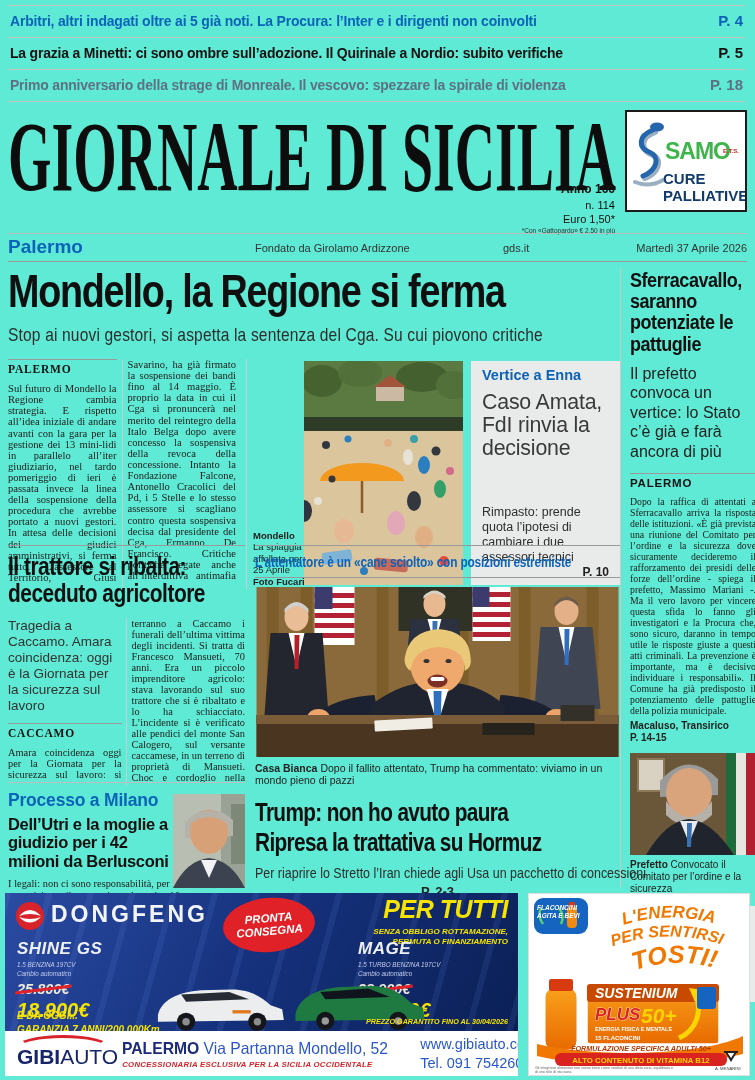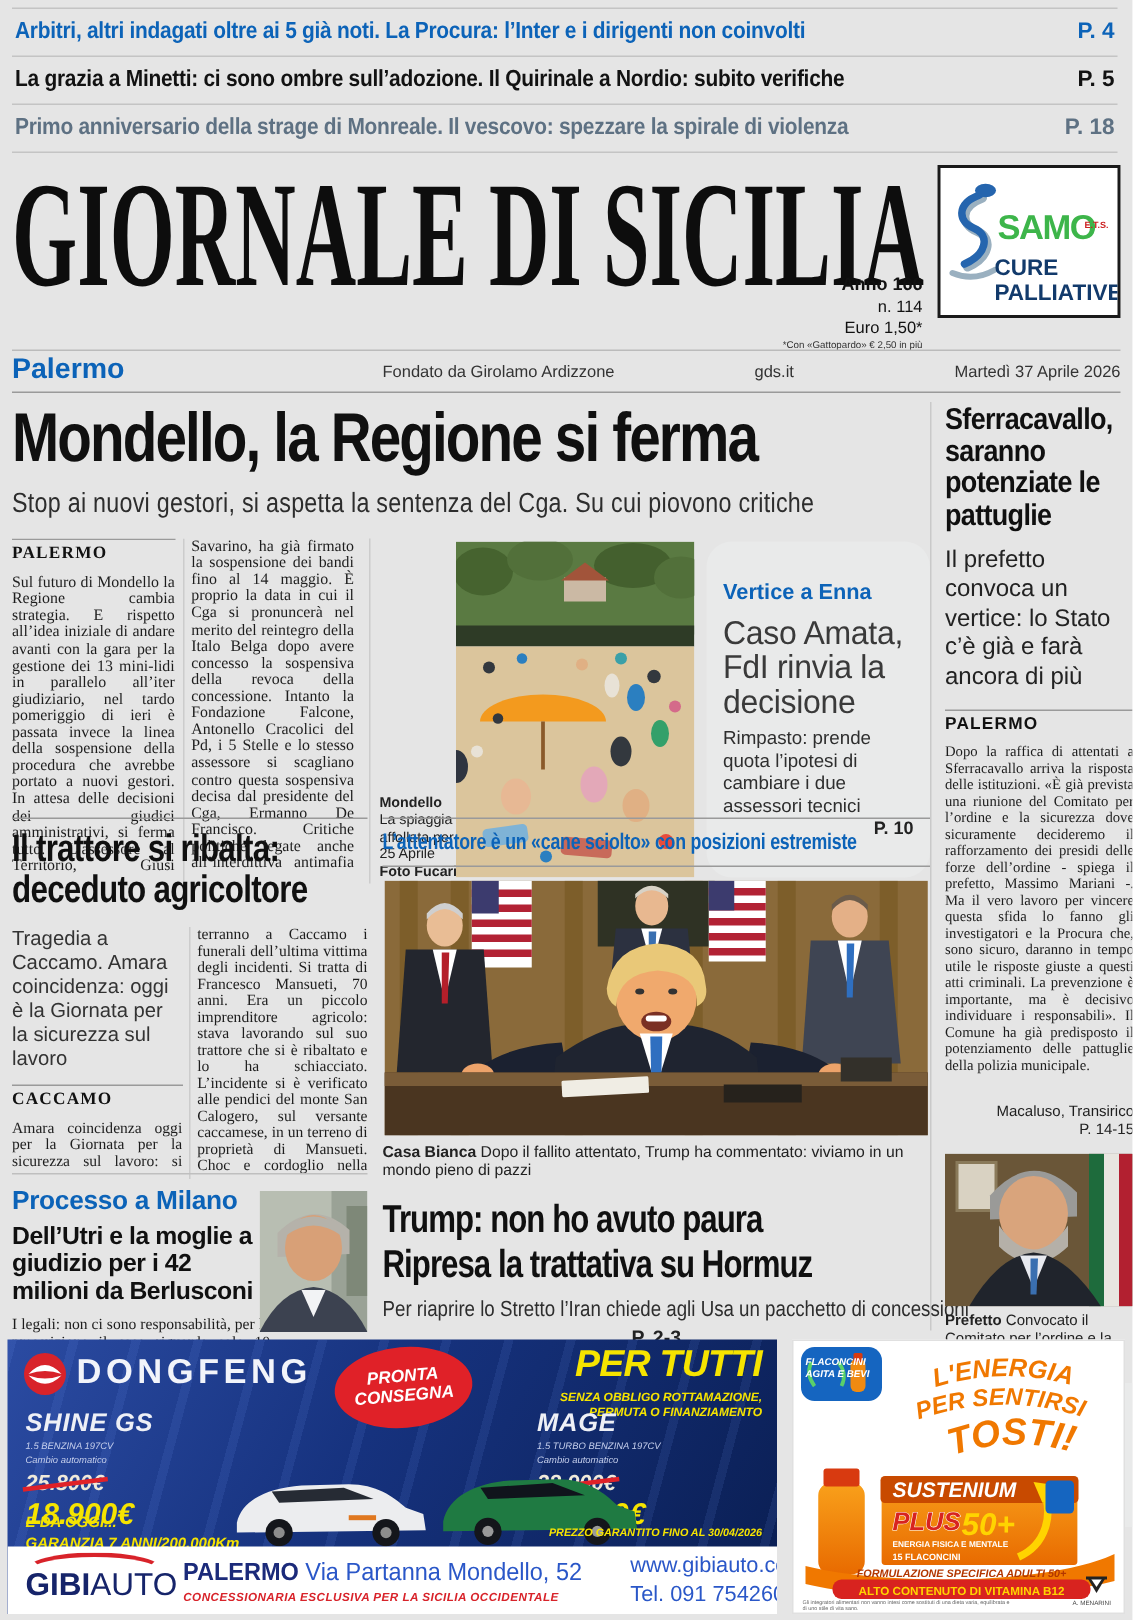--- a/index.html
+++ b/index.html
@@ -1,16 +1,16 @@
 <!DOCTYPE html>
 <html lang="it"><head>
 <meta charset="utf-8">
 <style>
   html,body{margin:0;padding:0;background:#fff;}
-  .page{position:relative;width:755px;height:1080px;background:#e5e5e5;overflow:hidden;
+  .page{position:relative;width:755px;height:1080px;background:#5eead4;overflow:hidden;
         font-family:"Liberation Sans",sans-serif;color:#1d1d1d;}
   
   .teasers{position:absolute;top:5px;left:8px;right:10px;border-bottom:1px solid #c4c4c4;}
   .teaser-row{position:relative;height:31px;border-top:1px solid #c4c4c4;}
   .teaser-text{position:absolute;left:2px;top:6px;font-size:15.5px;font-weight:700;
                letter-spacing:-0.2px;white-space:nowrap;transform:scaleX(.9);transform-origin:left;}
   .teaser-page{position:absolute;right:2px;top:6px;font-size:15px;font-weight:700;}
   .t-blue{color:#0c63b8}.t-black{color:#121212}.t-slate{color:#5e7183}
   
   .masthead{position:absolute;top:102px;left:8px;right:8px;height:128px;}
@@ -45,22 +45,22 @@
   .serif{font-family:"Liberation Serif",serif;color:#1d1d1d;text-align:justify;hyphens:auto;}
   .lead-cols{position:absolute;left:0;top:97px;width:228px;height:230px;column-count:2;
       column-gap:11px;column-rule:1px solid #ccc;font-size:10.6px;line-height:1.05;overflow:hidden;}
   .pageref{color:#0c63b8;}
   .pagedark{color:#222;}
   .lead-capcol{position:absolute;left:238px;top:97px;width:49px;height:230px;
       border-left:1px solid #ccc;padding-left:22px;}
   .photocap{position:absolute;bottom:2px;left:6px;right:0;font-size:9.5px;line-height:1.2;color:#222;}
   .photocap .b{font-weight:700;}
   .lead-photo{position:absolute;left:296px;top:99px;width:159px;height:224px;overflow:hidden;}
-  .box{position:absolute;background:#e9eaea;padding:26px 11px;box-sizing:border-box;
-       display:flex;flex-direction:column;border-radius:17px;}
+  .box{position:absolute;background:#e9eaea;padding:6px 11px;box-sizing:border-box;
+       display:flex;flex-direction:column;}
   .enna{left:463px;top:99px;width:149px;height:224px;}
   .boxkicker{font-size:14.5px;font-weight:700;color:#0c63b8;}
   .boxtitle{font-size:22px;font-weight:400;color:#3a3a3a;line-height:1.05;margin-top:7px;
        letter-spacing:-0.2px;transform:scaleX(.97);transform-origin:left;}
   .boxsub{font-size:12.5px;color:#2e2e2e;line-height:1.2;margin-top:auto;}
   .boxpage{text-align:right;font-weight:700;font-size:12px;color:#222;}
   .hrule{position:absolute;height:1px;background:#9a9a9a;}
   
   .trattore{position:absolute;left:0;top:291px;width:237px;}
   .h2{font-size:25.5px;font-weight:800;letter-spacing:-0.6px;line-height:1.04;white-space:nowrap;
@@ -90,21 +90,21 @@
   .trump-sub{font-size:14.5px;color:#2d2d2d;margin-top:9px;white-space:nowrap;
       transform:scaleX(.86);transform-origin:left;}
   .trump-page{text-align:center;font-weight:700;font-size:13px;color:#222;margin-top:3px;}
   
   .rightcol{position:absolute;left:622px;top:8px;width:126px;}
   .rc-title{font-size:20px;font-weight:800;letter-spacing:-0.5px;line-height:1.06;
       transform:scaleX(.9);transform-origin:left;color:#101010;}
   .rc-sub{font-size:16px;line-height:1.22;color:#222;margin-top:9px;}
   .rc-kicker{margin-top:12px;}
   .rc-body{font-size:9.8px;line-height:1.12;}
-  .rc-byline{text-align:right;font-weight:400;font-size:10px;margin-top:19px;line-height:1.25;}
+  .rc-byline{font-weight:700;font-size:10px;margin-top:3px;line-height:1.25;}
   .rc-photo{margin-top:8px;width:126px;height:102px;overflow:hidden;}
   .rc-cap{font-size:10px;line-height:1.2;color:#222;margin-top:4px;}
   .rc-cap .b{font-weight:700;}
   .castig{position:relative;margin-top:11px;background:#e9eaea;padding:9px 10px;box-sizing:border-box;
       height:96px;display:flex;flex-direction:column;}
   .castig .boxtitle{font-size:20px;margin-top:5px;}
   .castig-by{margin-top:auto;text-align:right;font-weight:700;font-size:10.5px;color:#111;}
   
   .ads{position:absolute;top:893px;left:5px;right:5px;height:183px;}
   .dongfeng{position:absolute;left:0;top:0;width:513px;height:183px;overflow:hidden;color:#fff;

